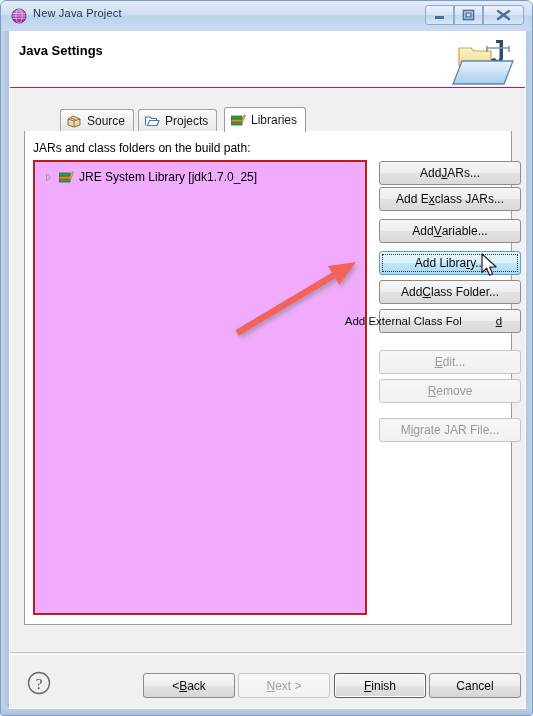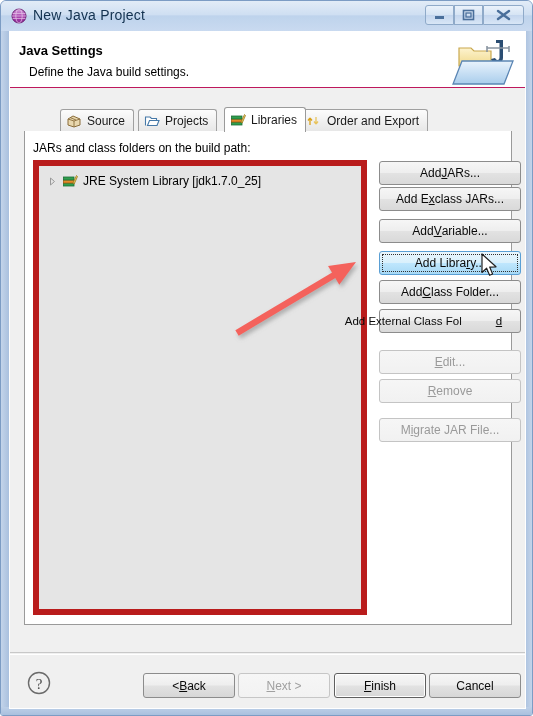--- a/index.html
+++ b/index.html
@@ -52,21 +52,21 @@
     border-bottom: 1px solid #9fb8d6;
   }
   #title-icon {
     position: absolute;
     left: 10px; top: 7px;
     width: 16px; height: 16px;
   }
   #title-text {
     position: absolute;
     left: 32px; top: 6px;
-    font-size: 14px;
+    font-size: 11px;
     color: #12314f;
     letter-spacing: 0.2px;
     white-space: nowrap;
   }
   .wbtn {
     position: absolute;
     top: 4px;
     width: 29px; height: 20px;
     border: 1px solid #8faac9;
     background: linear-gradient(to bottom, #eaf2fb 0%, #d6e4f4 48%, #c4d6ee 52%, #d8e6f6 100%);
@@ -164,22 +164,22 @@
   #panel-label {
     position: absolute;
     left: 8px; top: 10px;
     font-size: 12px;
     color: #000;
   }
   #list-box {
     position: absolute;
     left: 8px; top: 29px;
     width: 334px; height: 455px;
-    background: #e5e5e5;
-    border: 6px solid #b91c1c;
+    background: #f0abfc;
+    border: 2px solid #b91c1c;
     box-sizing: border-box;
   }
   #tree-item {
     position: absolute;
     left: 0; top: 5px;
     height: 20px;
     width: 100%;
     display: flex;
     align-items: center;
     padding-left: 7px;
@@ -338,21 +338,20 @@
   </div>
 
   <div class="frame-left"></div>
   <div class="frame-right"></div>
   <div class="frame-bottom"></div>
 
   <div id="client">
 
     <div id="wizard-header">
       <div id="header-title">Java Settings</div>
-      <div id="header-desc">Define the Java build settings.</div>
       <span id="header-icon">
         <svg width="66" height="54" viewBox="0 0 66 54">
           <defs>
             <linearGradient id="folderback" x1="0" y1="0" x2="0" y2="1">
               <stop offset="0" stop-color="#fdf3cf"></stop>
                 <stop offset="1" stop-color="#f0d98a"></stop>
             </linearGradient>
             <linearGradient id="folderfront" x1="0" y1="0" x2="0" y2="1">
               <stop offset="0" stop-color="#e9f3fc"></stop>
                 <stop offset="1" stop-color="#a9cdec"></stop>
@@ -398,29 +397,20 @@
           <svg width="16" height="16" viewBox="0 0 16 16">
             <rect x="1.5" y="10" width="10.5" height="3" fill="#2f9e4f" stroke="#1d6e35" stroke-width="0.8"></rect>
             <rect x="1.5" y="7" width="10.5" height="3" fill="#e58a2a" stroke="#a85f13" stroke-width="0.8"></rect>
             <rect x="1.5" y="4" width="10.5" height="3" fill="#2f9e4f" stroke="#1d6e35" stroke-width="0.8"></rect>
             <path d="M11 10 L14.5 2.5 L15.5 3.5 L12.2 11 Z" fill="#f2d16b" stroke="#9a7a1c" stroke-width="0.8"></path>
           </svg>
         </span>
         <span>Libraries</span>
       </div>
 
-      <div class="tab" style="left:240px;">
-        <span class="ticon">
-          <svg width="16" height="16" viewBox="0 0 16 16">
-            <path d="M4 12 L4 5 M4 5 L2 7.5 M4 5 L6 7.5" stroke="#d9a21b" stroke-width="1.3" fill="none"></path>
-            <path d="M10 4 L10 11 M10 11 L8 8.5 M10 11 L12 8.5" stroke="#e8c45e" stroke-width="1.3" fill="none"></path>
-          </svg>
-        </span>
-        <span>Order and Export</span>
-      </div>
     </div>
 
     <div id="tab-panel">
 
       <div id="panel-label">JARs and class folders on the build path:</div>
 
       <div id="list-box">
         <div id="tree-item">
           <span id="tree-expander">
             <svg width="13" height="13" viewBox="0 0 13 13">

